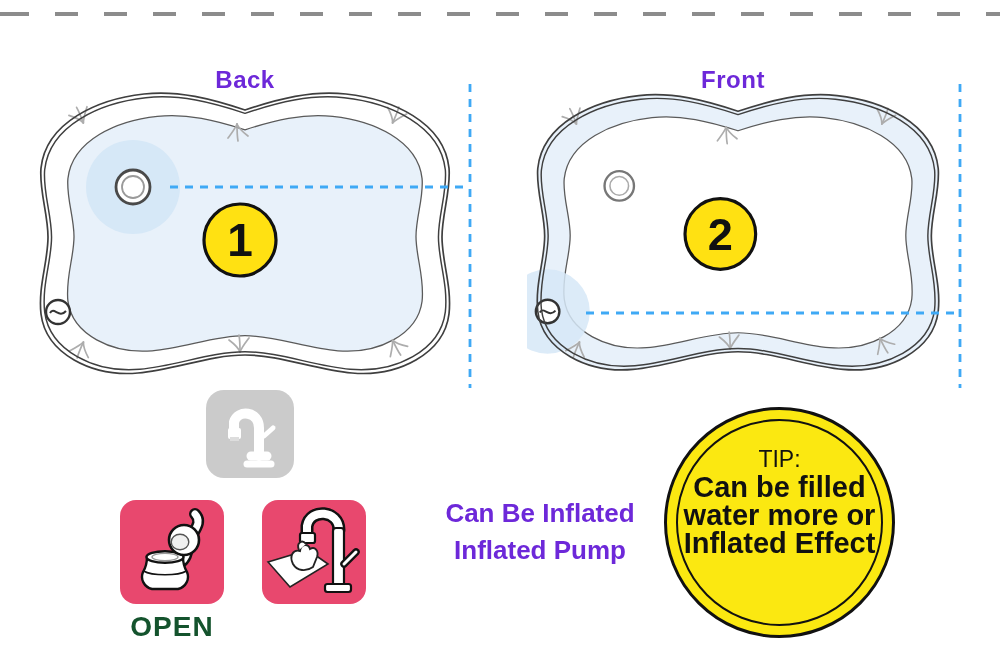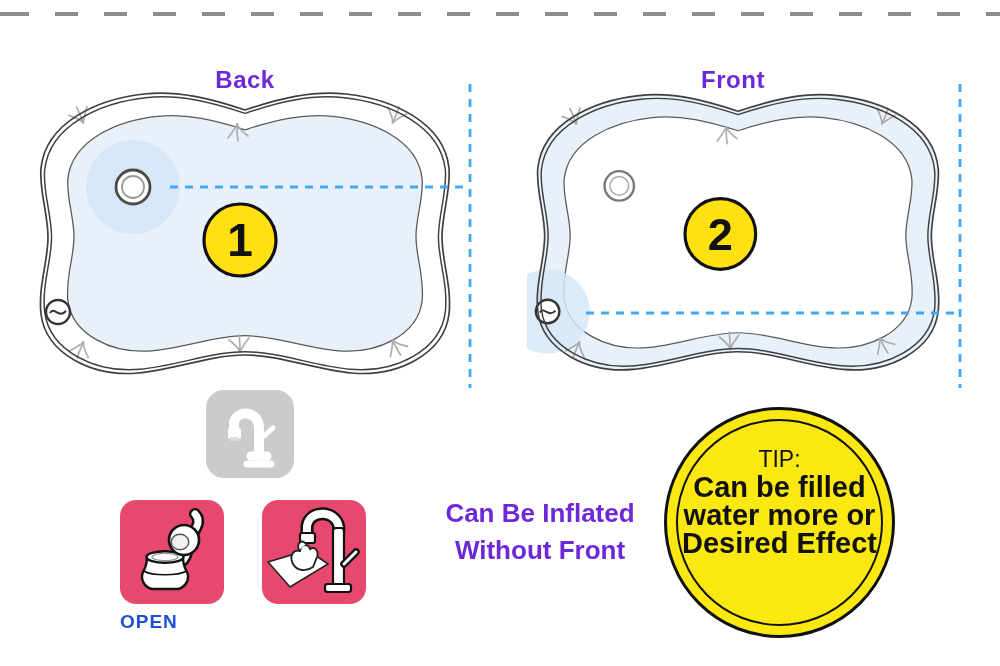--- a/index.html
+++ b/index.html
@@ -29,22 +29,22 @@
 
   .faucet-box{position:absolute;left:206px;top:390px;width:88px;height:88px;
     background:var(--gray-box,#cbcbcb);border-radius:18px;}
   .faucet-box svg{width:88px;height:88px;display:block;}
 
   .step-box{position:absolute;top:500px;width:104px;height:104px;
     background:var(--pink,#E8486E);border-radius:16px;}
   .step-box.open{left:120px;}
   .step-box.fill{left:262px;}
   .step-box svg{width:104px;height:104px;display:block;}
-  .step-label{position:absolute;top:611px;width:104px;
-    font-size:19px;font-weight:bold;letter-spacing:1px;color:#1d4ed8;}
+  .step-label{position:absolute;top:611px;width:104px;text-align:center;
+    font-size:28px;font-weight:bold;letter-spacing:1px;color:#14532d;}
   .step-label.open{left:120px;}
   .step-label.fill{left:262px;}
 
   .caption{position:absolute;left:420px;top:495px;width:240px;text-align:center;
     font-size:26px;font-weight:bold;line-height:37px;color:#6d28d9;}
 
   .tip-circle{position:absolute;left:664px;top:407px;width:231px;height:231px;
     background:var(--tip-yellow,#FBE811);border:3px solid #111;border-radius:50%;}
   .tip-inner-ring{position:absolute;left:9px;top:9px;right:9px;bottom:9px;
     border:2px solid #111;border-radius:50%;}
@@ -197,26 +197,26 @@
       <rect x="38" y="33" width="15" height="10" rx="2" fill="#fff" stroke="#111" stroke-width="2.2"></rect>
       <path d="M31,64 C27,56 31,49 38,51 C39,44 46,43 48,49 C53,46 57,51 55,57 L51,67 C44,72 35,71 31,64 Z" fill="#fff" stroke="#222" stroke-width="1.9"></path>
       <path d="M37,50 C34,43 40,39 44,44" fill="#fff" stroke="#222" stroke-width="1.9"></path>
     </svg>
   </div>
 
   <div class="step-label open">OPEN</div>
 
   <div class="caption">
     <div>Can Be Inflated</div>
-    <div>Without Front</div>
+    <div>Inflated Pump</div>
   </div>
 
   <div class="tip-circle">
     <div class="tip-inner-ring"></div>
     <div class="tip-content">
       <div class="tip-title">TIP:</div>
       <div class="tip-line">Can be filled</div>
       <div class="tip-line">water more or</div>
-      <div class="tip-line">Desired Effect</div>
+      <div class="tip-line">Inflated Effect</div>
     </div>
   </div>
 
 </div>
 
 </body></html>

